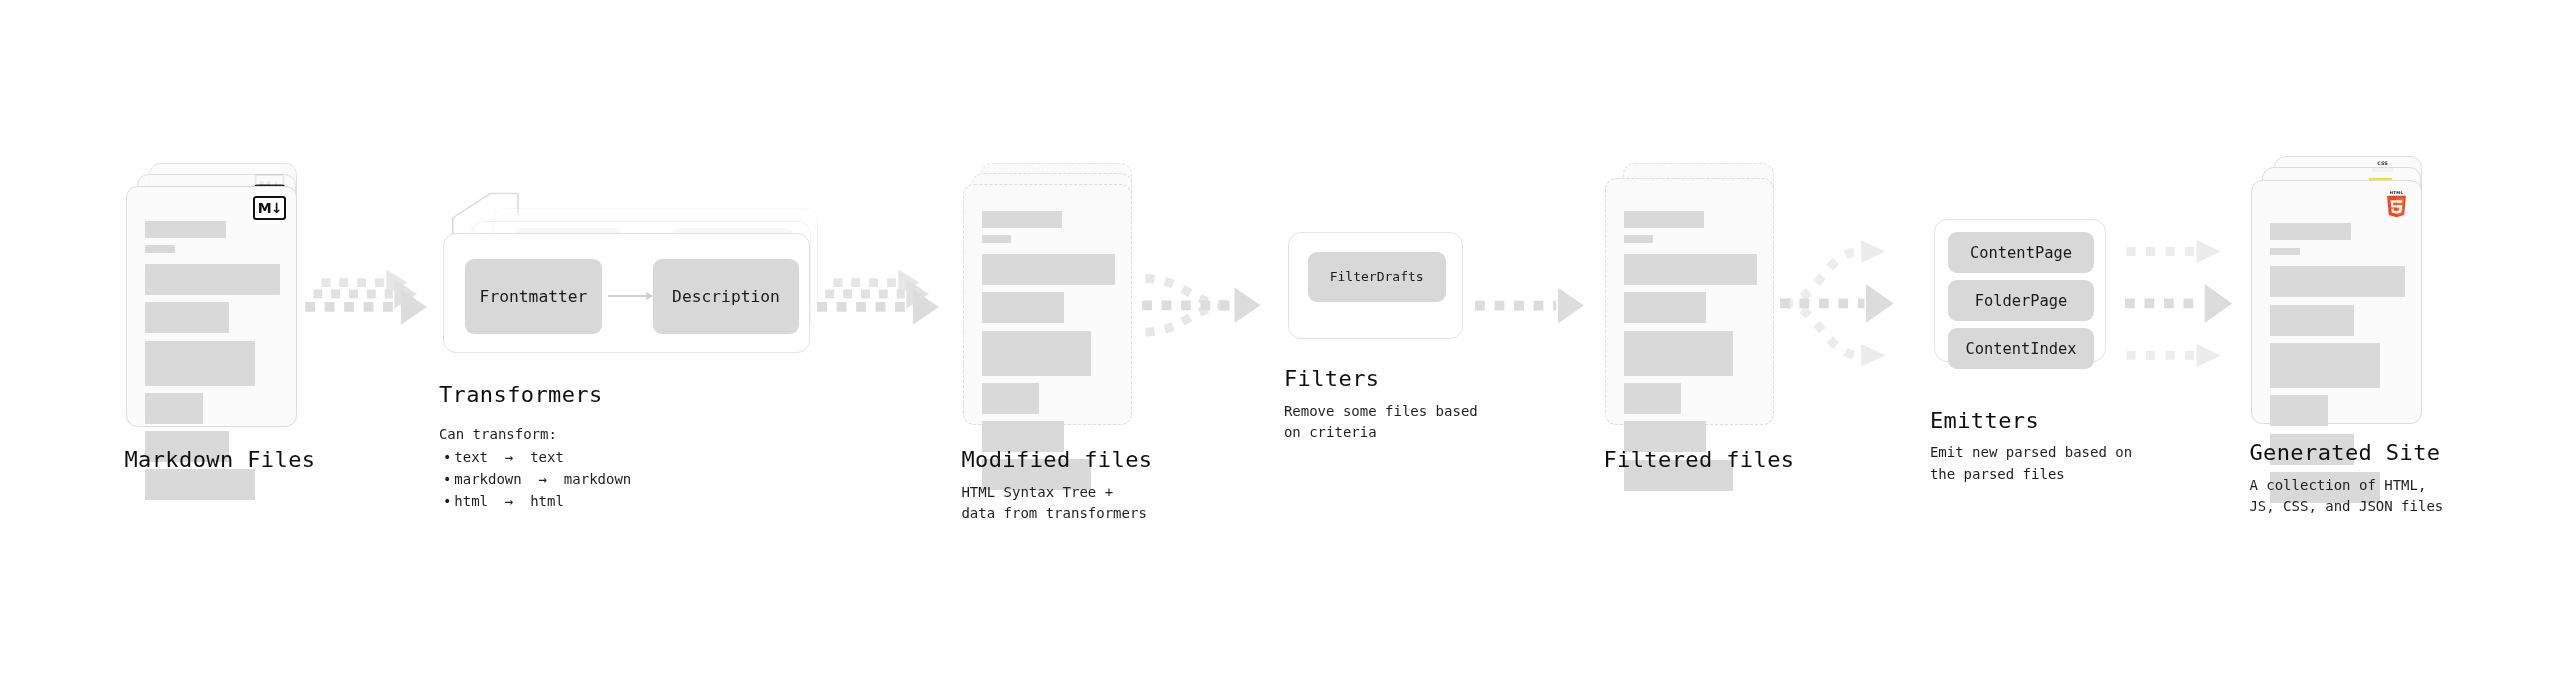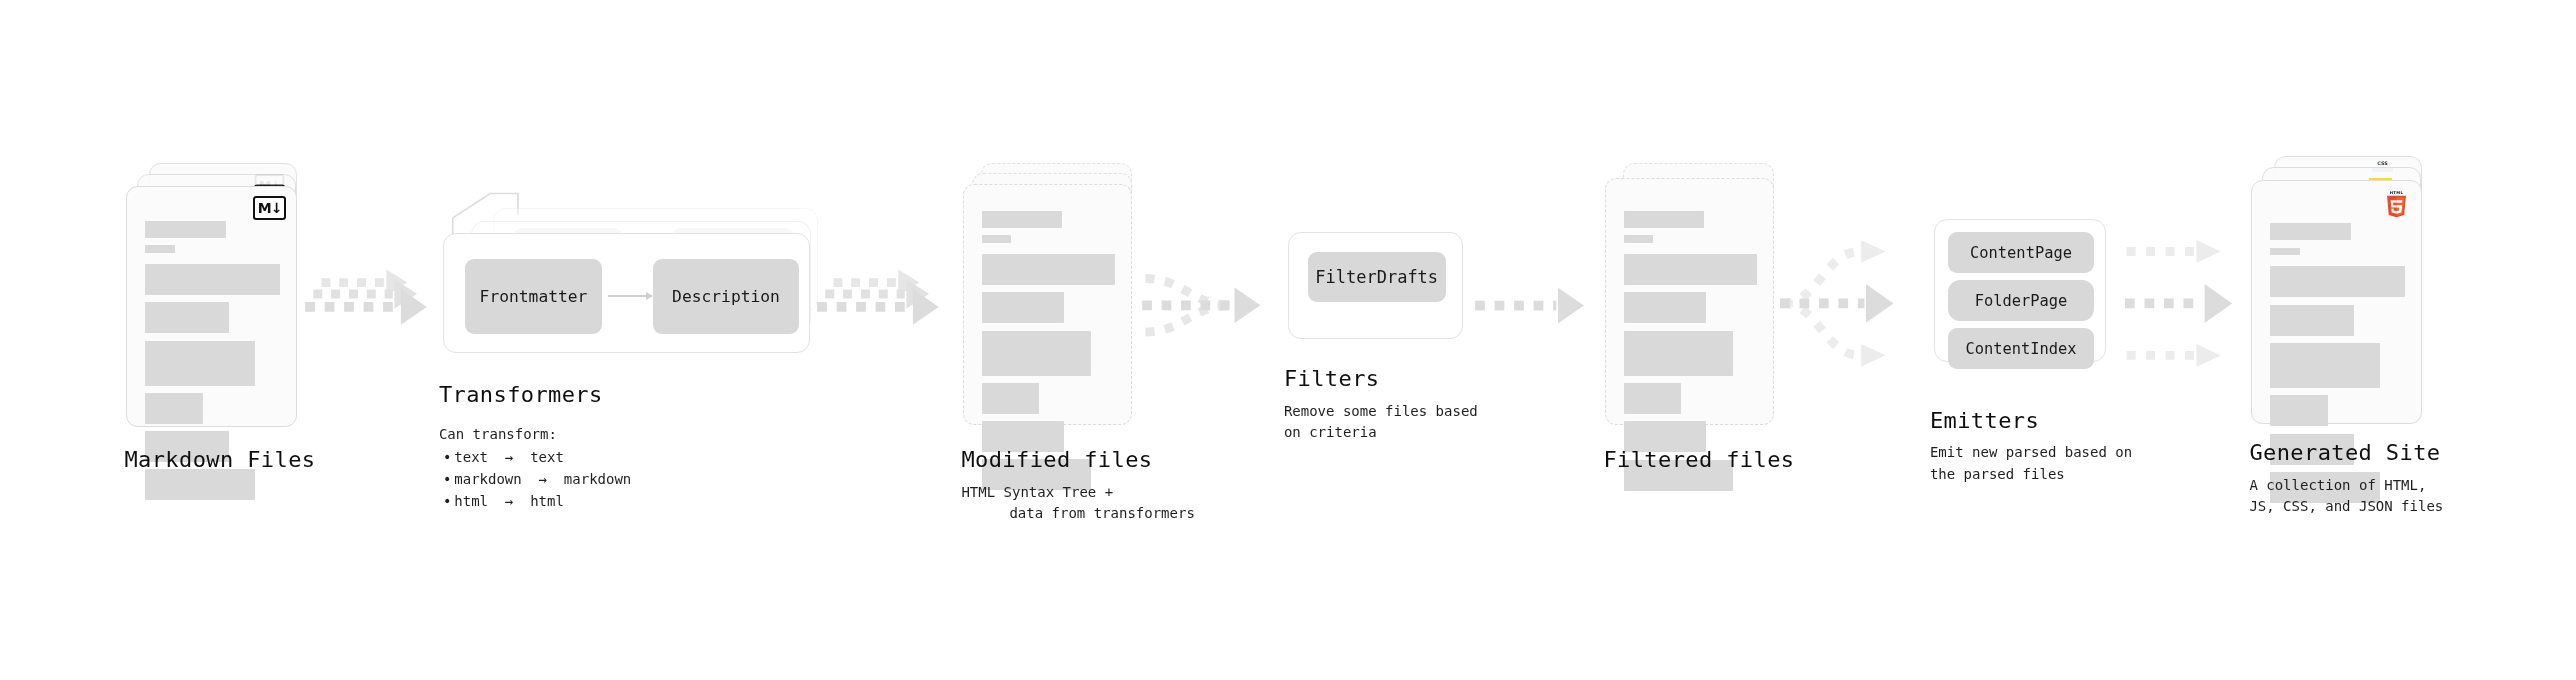--- a/index.html
+++ b/index.html
@@ -47,21 +47,21 @@
 
   
   .groupbox{
     position:absolute;box-sizing:border-box;
     border:1.6px solid #e3e3e3;border-radius:13px;background:#fff;
   }
   .chip{
     position:absolute;box-sizing:border-box;
     background:#d8d8d8;border-radius:9px;
     display:flex;align-items:center;justify-content:center;
-    font-size:17px;color:#1a1a1a;white-space:nowrap;
+    font-size:13px;color:#1a1a1a;white-space:nowrap;
   }
 
   
   .tlayer{position:absolute;}
   .tbox{
     position:absolute;box-sizing:border-box;
     border:1.6px solid #e3e3e3;border-radius:13px;background:#ffffff;
   }
   .tchip{
     position:absolute;box-sizing:border-box;border-radius:9px;background:#d8d8d8;
@@ -208,21 +208,21 @@
           <div class="bar h-tall" style="width:62%;"></div>
           <div class="bar" style="width:82%;height:45px;"></div>
           <div class="bar h-tall" style="width:43%;"></div>
           <div class="bar h-tall" style="width:62%;"></div>
           <div class="bar h-tall" style="width:82%;"></div>
         </div>
       </div>
     </div>
     <div class="title" style="left:-1.6px;top:284px;text-align:center;">Modified files</div>
     <div class="sub" style="left:-1.6px;top:319px;">HTML Syntax Tree +</div>
-    <div class="sub" style="left:-1.6px;top:340px;margin-left:48px;">data from transformers</div>
+    <div class="sub" style="left:-1.6px;top:340px;">data from transformers</div>
   </div>
 
   <svg class="flow" style="left:1142px;top:264px;" width="138" height="85" viewBox="0 0 170 105">
     <g fill="none" stroke="#e7e7e7" stroke-width="11" stroke-dasharray="11 13">
       <path d="M4,18 C50,18 62,50 104,50"></path>
       <path d="M4,84 C50,84 62,52 104,52"></path>
     </g>
     <g stroke="#dcdcdc" stroke-width="12" stroke-dasharray="12 12" fill="#dcdcdc">
       <line x1="0" y1="51" x2="112" y2="51"></line>
       <polygon points="114,29 146,51 114,73" stroke="none"></polygon>
@@ -275,21 +275,21 @@
     </g>
     <g stroke="#dcdcdc" stroke-width="12" stroke-dasharray="12 12" fill="#dcdcdc">
       <line x1="0" y1="78" x2="104" y2="78"></line>
       <polygon points="106,54 140,78 106,102" stroke="none"></polygon>
     </g>
   </svg>
 
   <div class="node" style="left:1934px;top:219px;">
     <div class="groupbox" style="left:0;top:0;width:172px;height:143px;">
       <div class="chip" style="left:13px;top:12.2px;width:146px;height:41px;font-size:15.4px;">ContentPage</div>
-      <div class="chip" style="left:13px;top:60px;width:146px;height:41px;font-size:15.4px;border-radius:12px;">FolderPage</div>
+      <div class="chip" style="left:13px;top:60px;width:146px;height:41px;font-size:15.4px;">FolderPage</div>
       <div class="chip" style="left:13px;top:108px;width:146px;height:41px;font-size:15.4px;">ContentIndex</div>
     </div>
     <div class="title" style="left:-4.1px;top:189px;">Emitters</div>
     <div class="sub" style="left:-4.1px;top:223px;">Emit new parsed based on</div>
     <div class="sub" style="left:-4.1px;top:245px;">the parsed files</div>
   </div>
 
   <svg class="flow" style="left:2125px;top:240px;" width="134" height="126" viewBox="0 0 165 155">
     <g stroke="#ececec" stroke-width="11" stroke-dasharray="11 13" fill="#ececec">
       <line x1="2" y1="14" x2="86" y2="14"></line>

